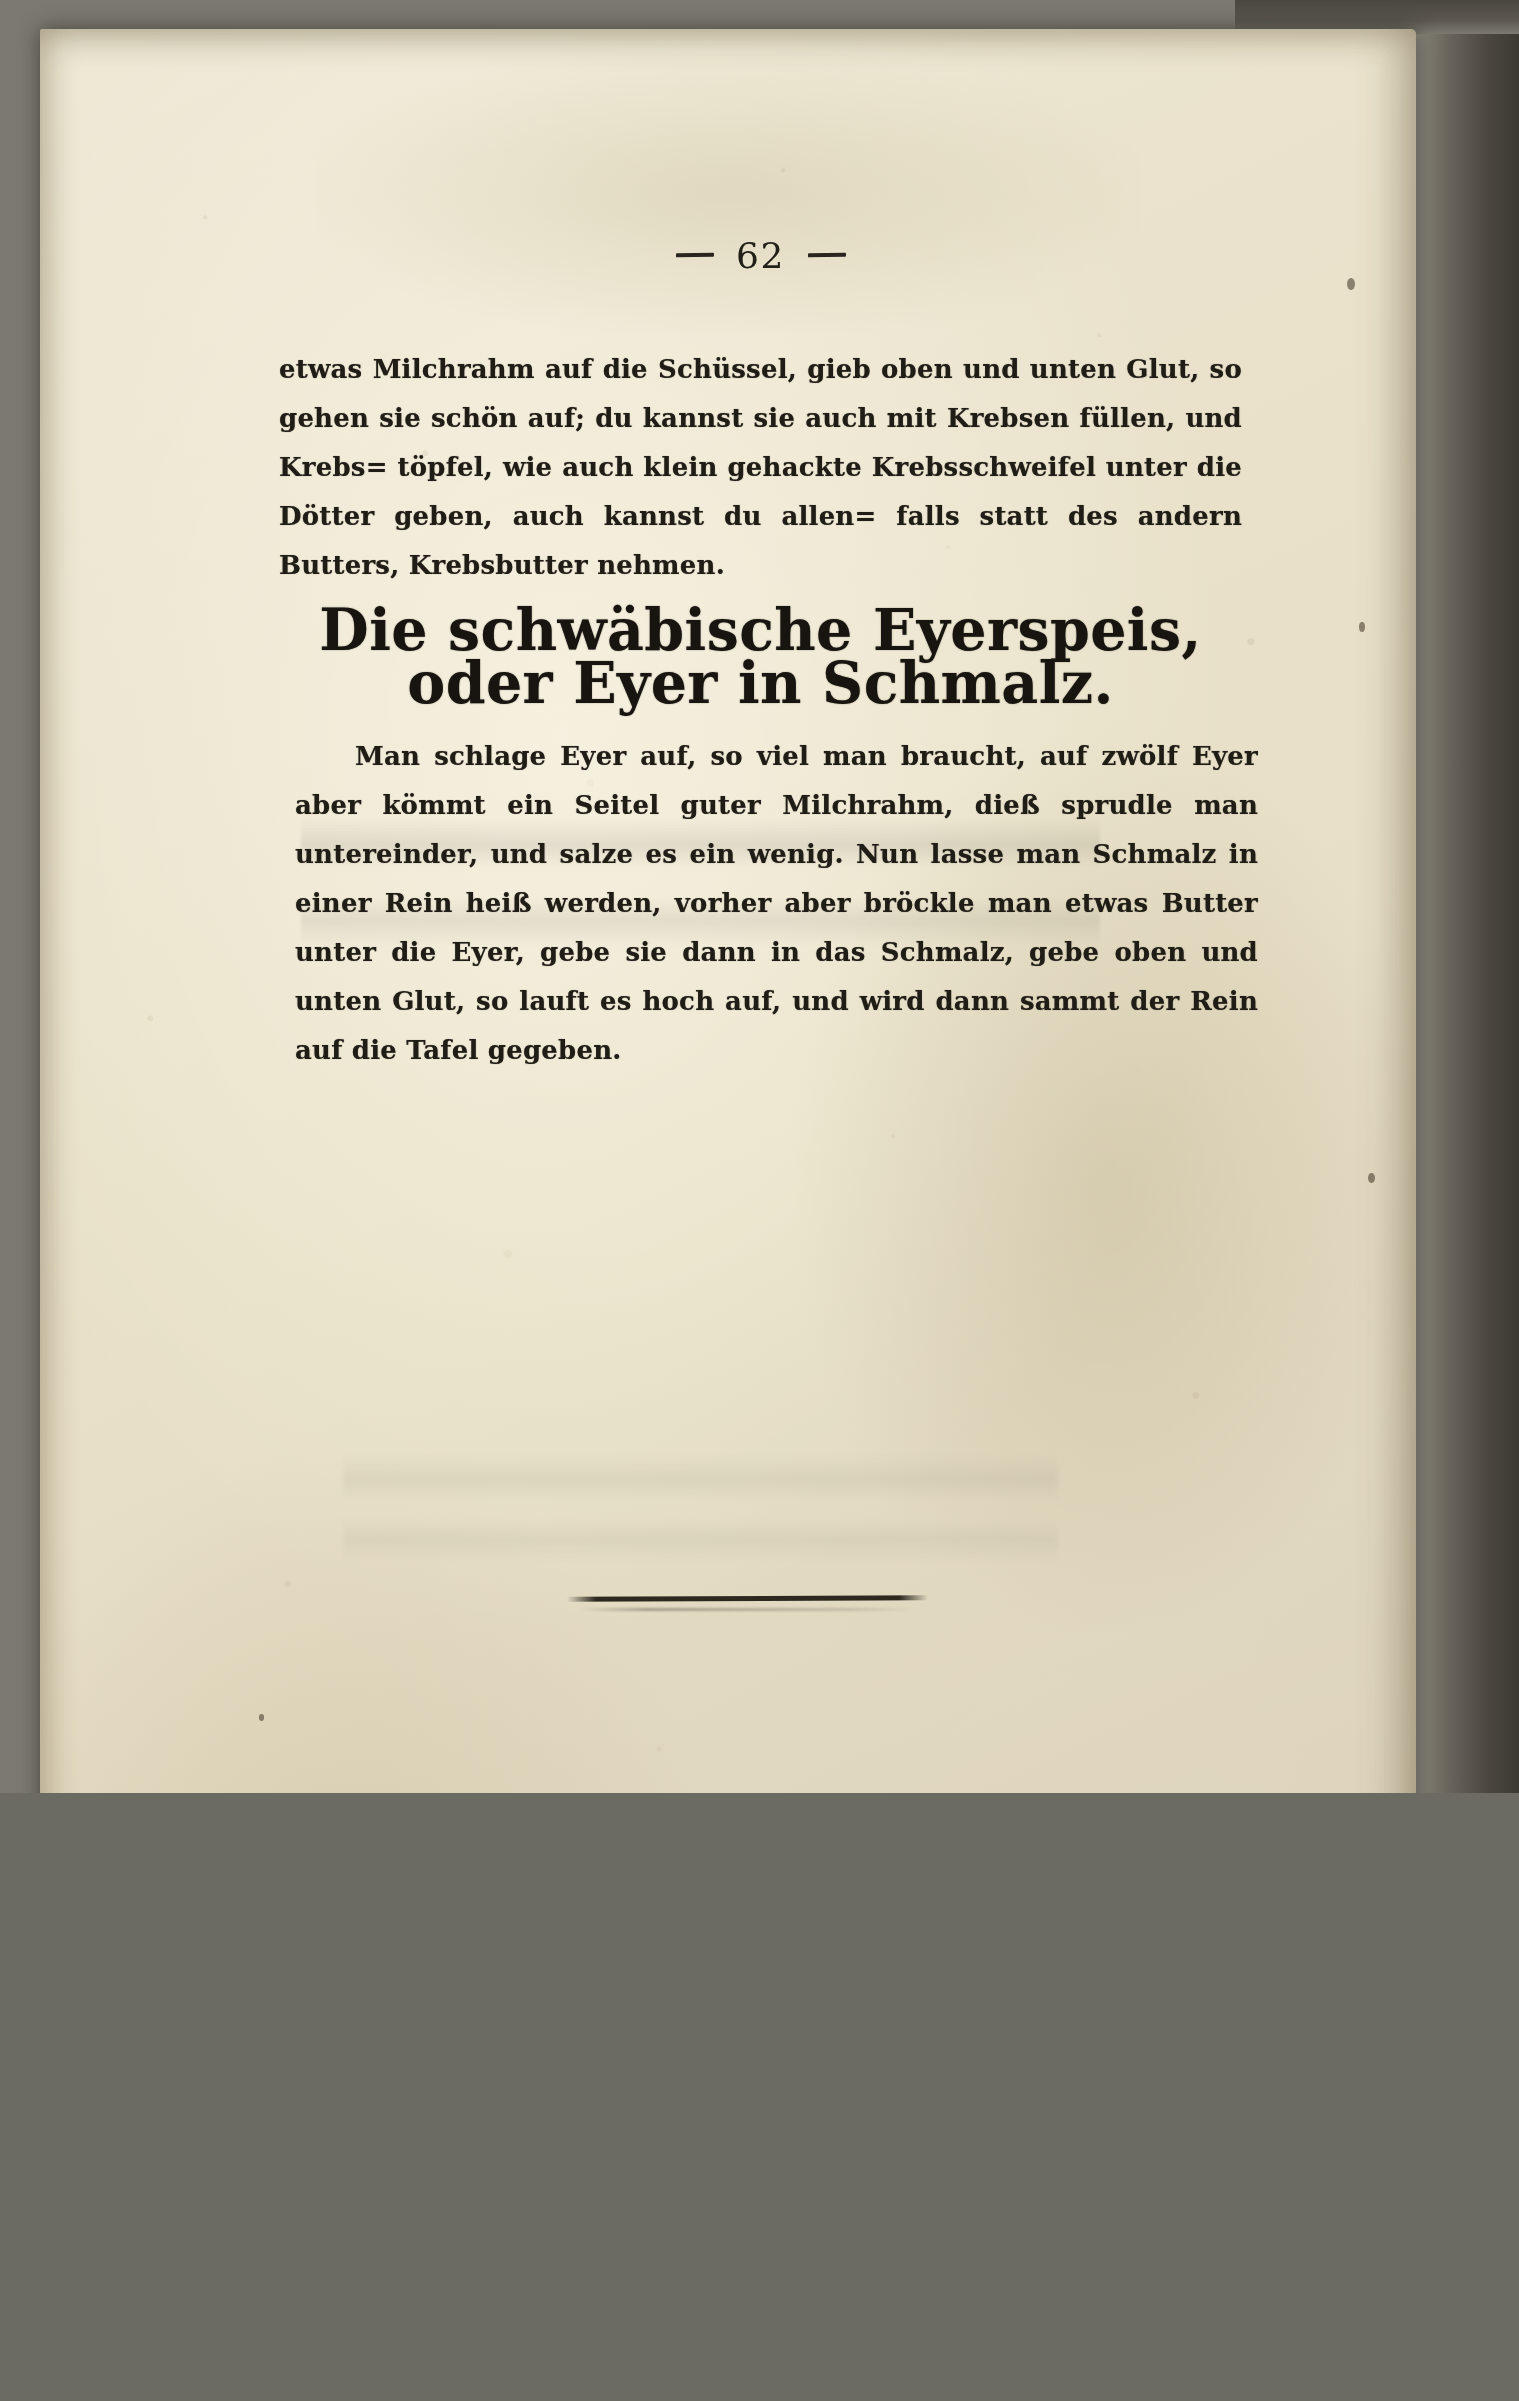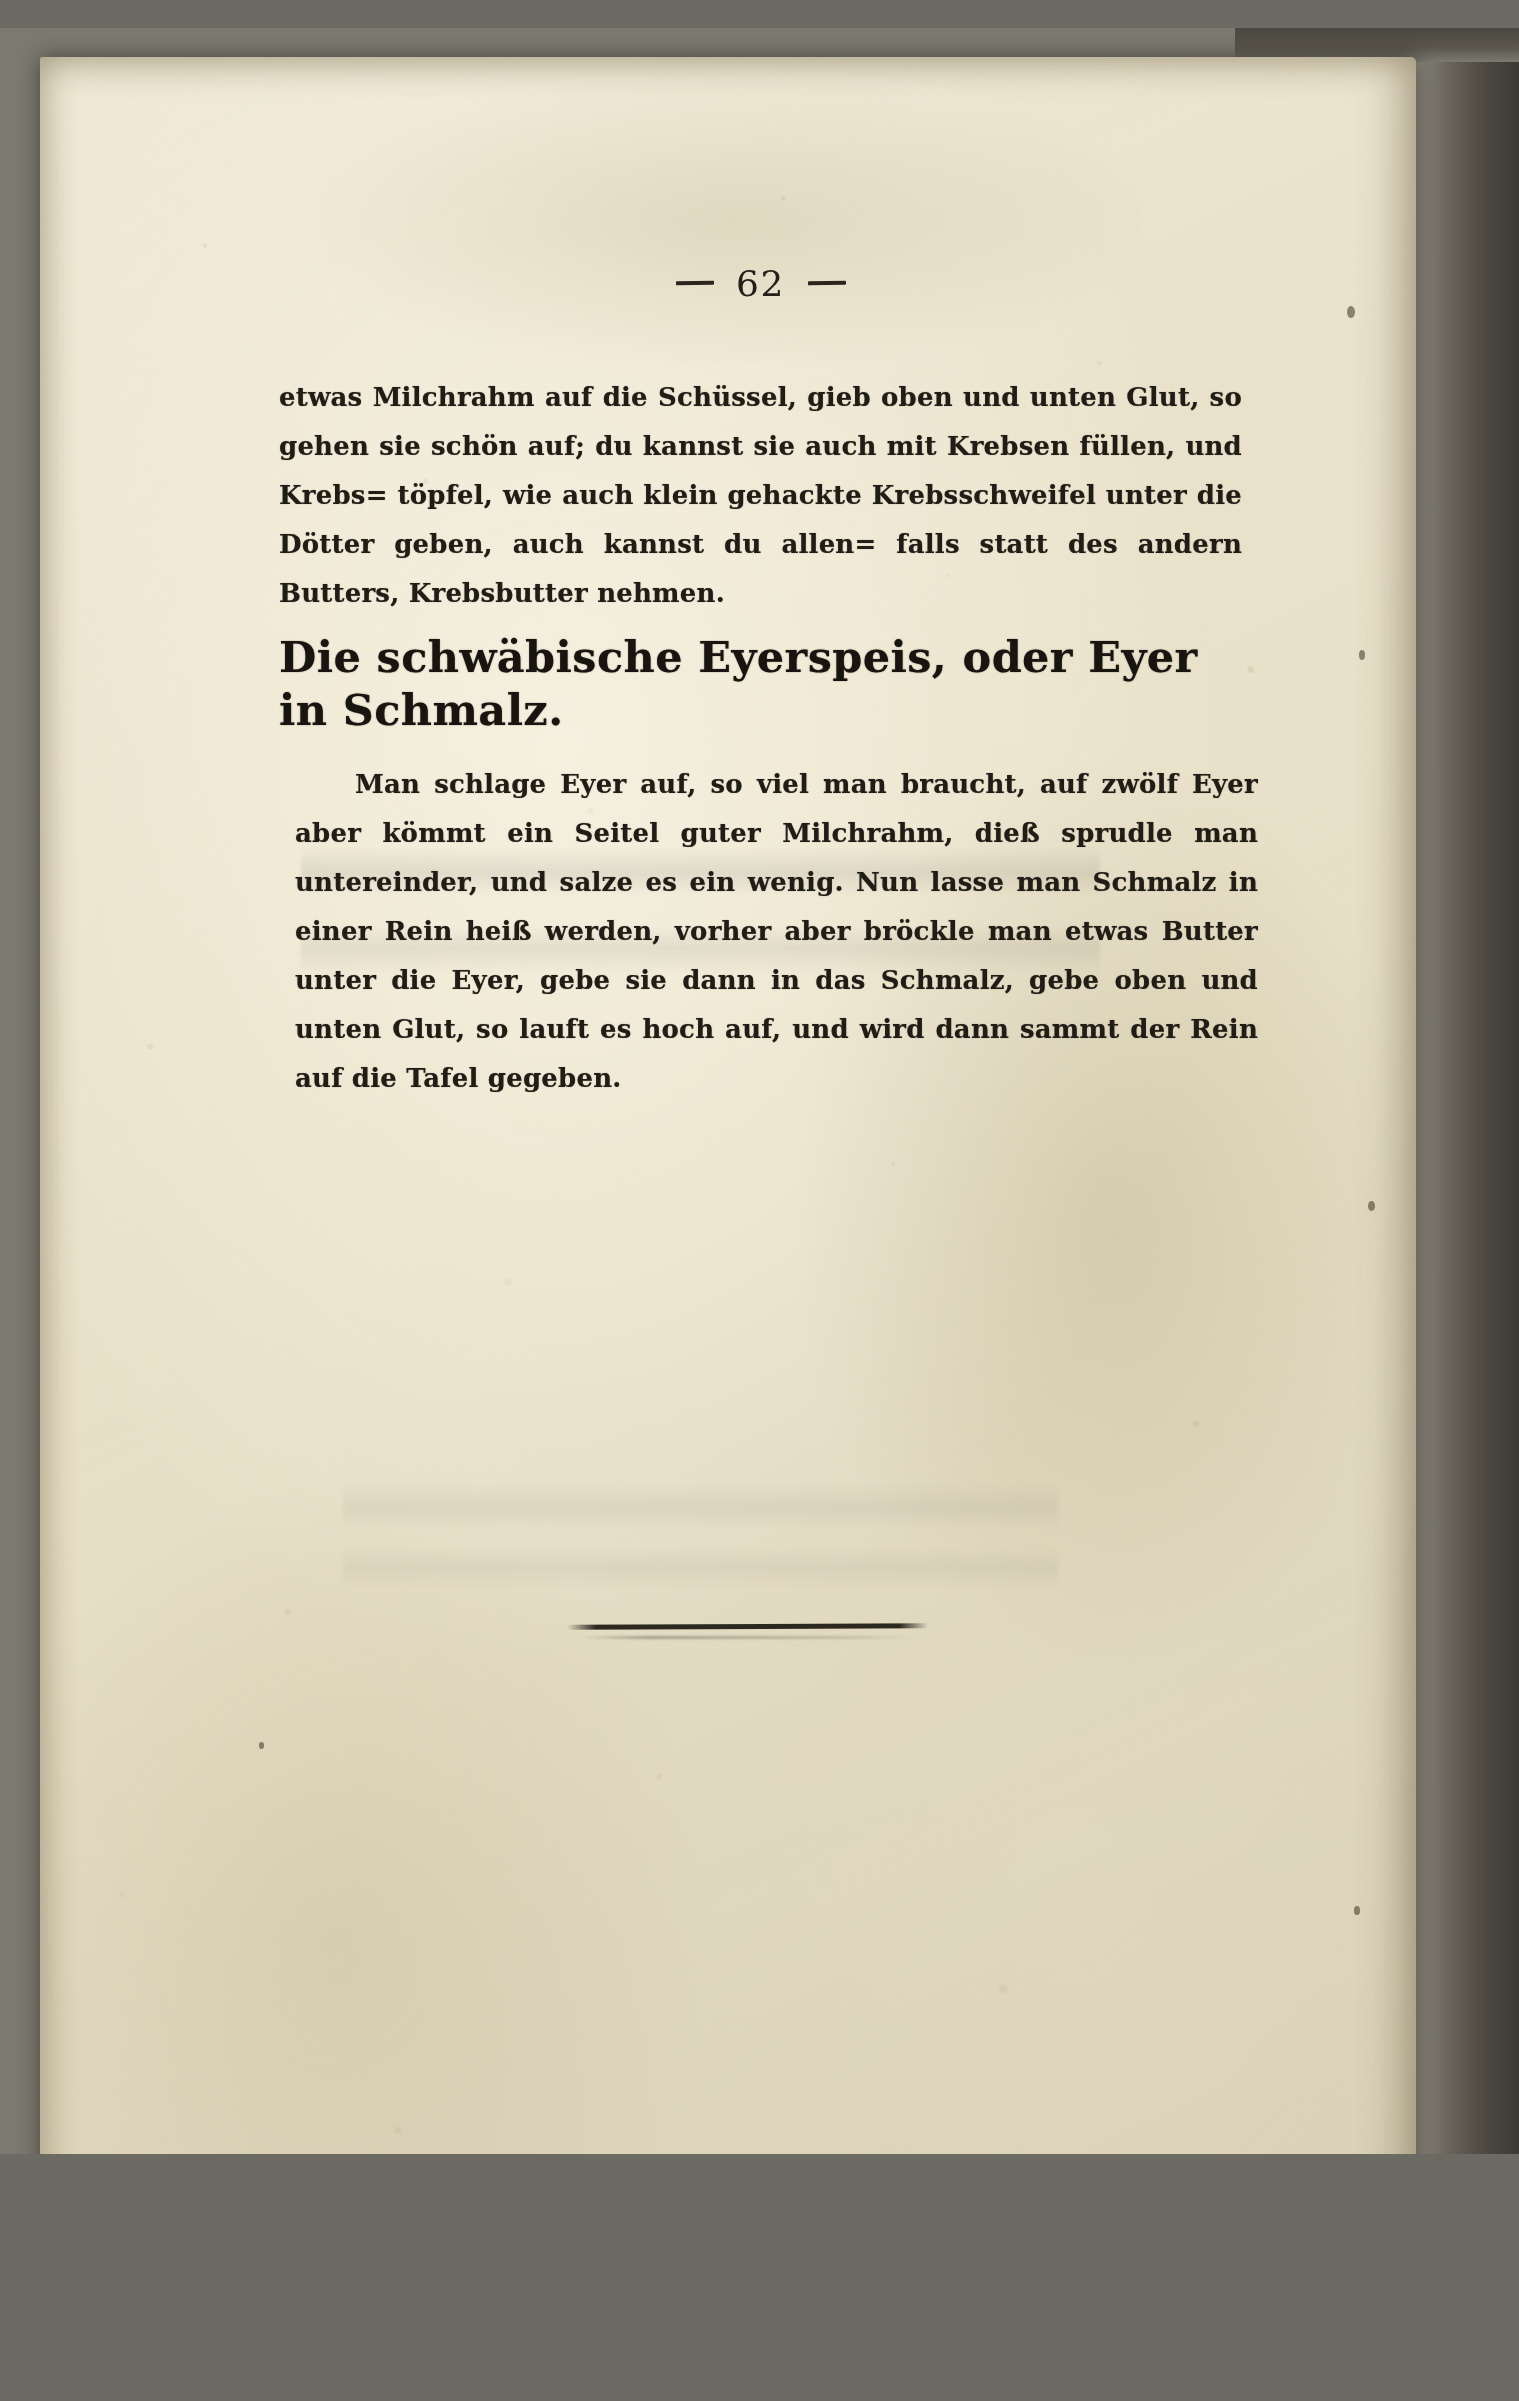--- a/index.html
+++ b/index.html
@@ -11,24 +11,23 @@
     width: 1519px;
     height: 2401px;
     overflow: hidden;
     font-family: "DejaVu Serif", serif;
   }
 
   
   .scan {
     position: relative;
     width: 1519px;
-    height: 2126px;
+    height: 1793px;
     background: #7c7a70;
     overflow: hidden;
-    margin-top: 28px;
   }
 
   
   .gutter {
     position: absolute;
     top: 0;
     right: 0;
     width: 103px;
     height: 100%;
     background: linear-gradient(to right, #8d8a7e 0%, #6a665c 30%, #4b4740 70%, #3c3933 100%);
@@ -203,21 +202,22 @@
     left: 0;
     width: 963px;
   }
 
   h2.heading {
     position: absolute;
     top: 574px;
     left: 0;
     width: 963px;
     margin: 0;
-    font-size: 43px;
+    text-align: center;
+    font-size: 57px;
     line-height: 53px;
     font-weight: 700;
     color: #181510;
     font-family: "DejaVu Serif", serif;
     letter-spacing: 0.4px;
     text-shadow: 0 0 1.3px rgba(30,26,18,0.6);
   }
 
   #para-body {
     position: absolute;

